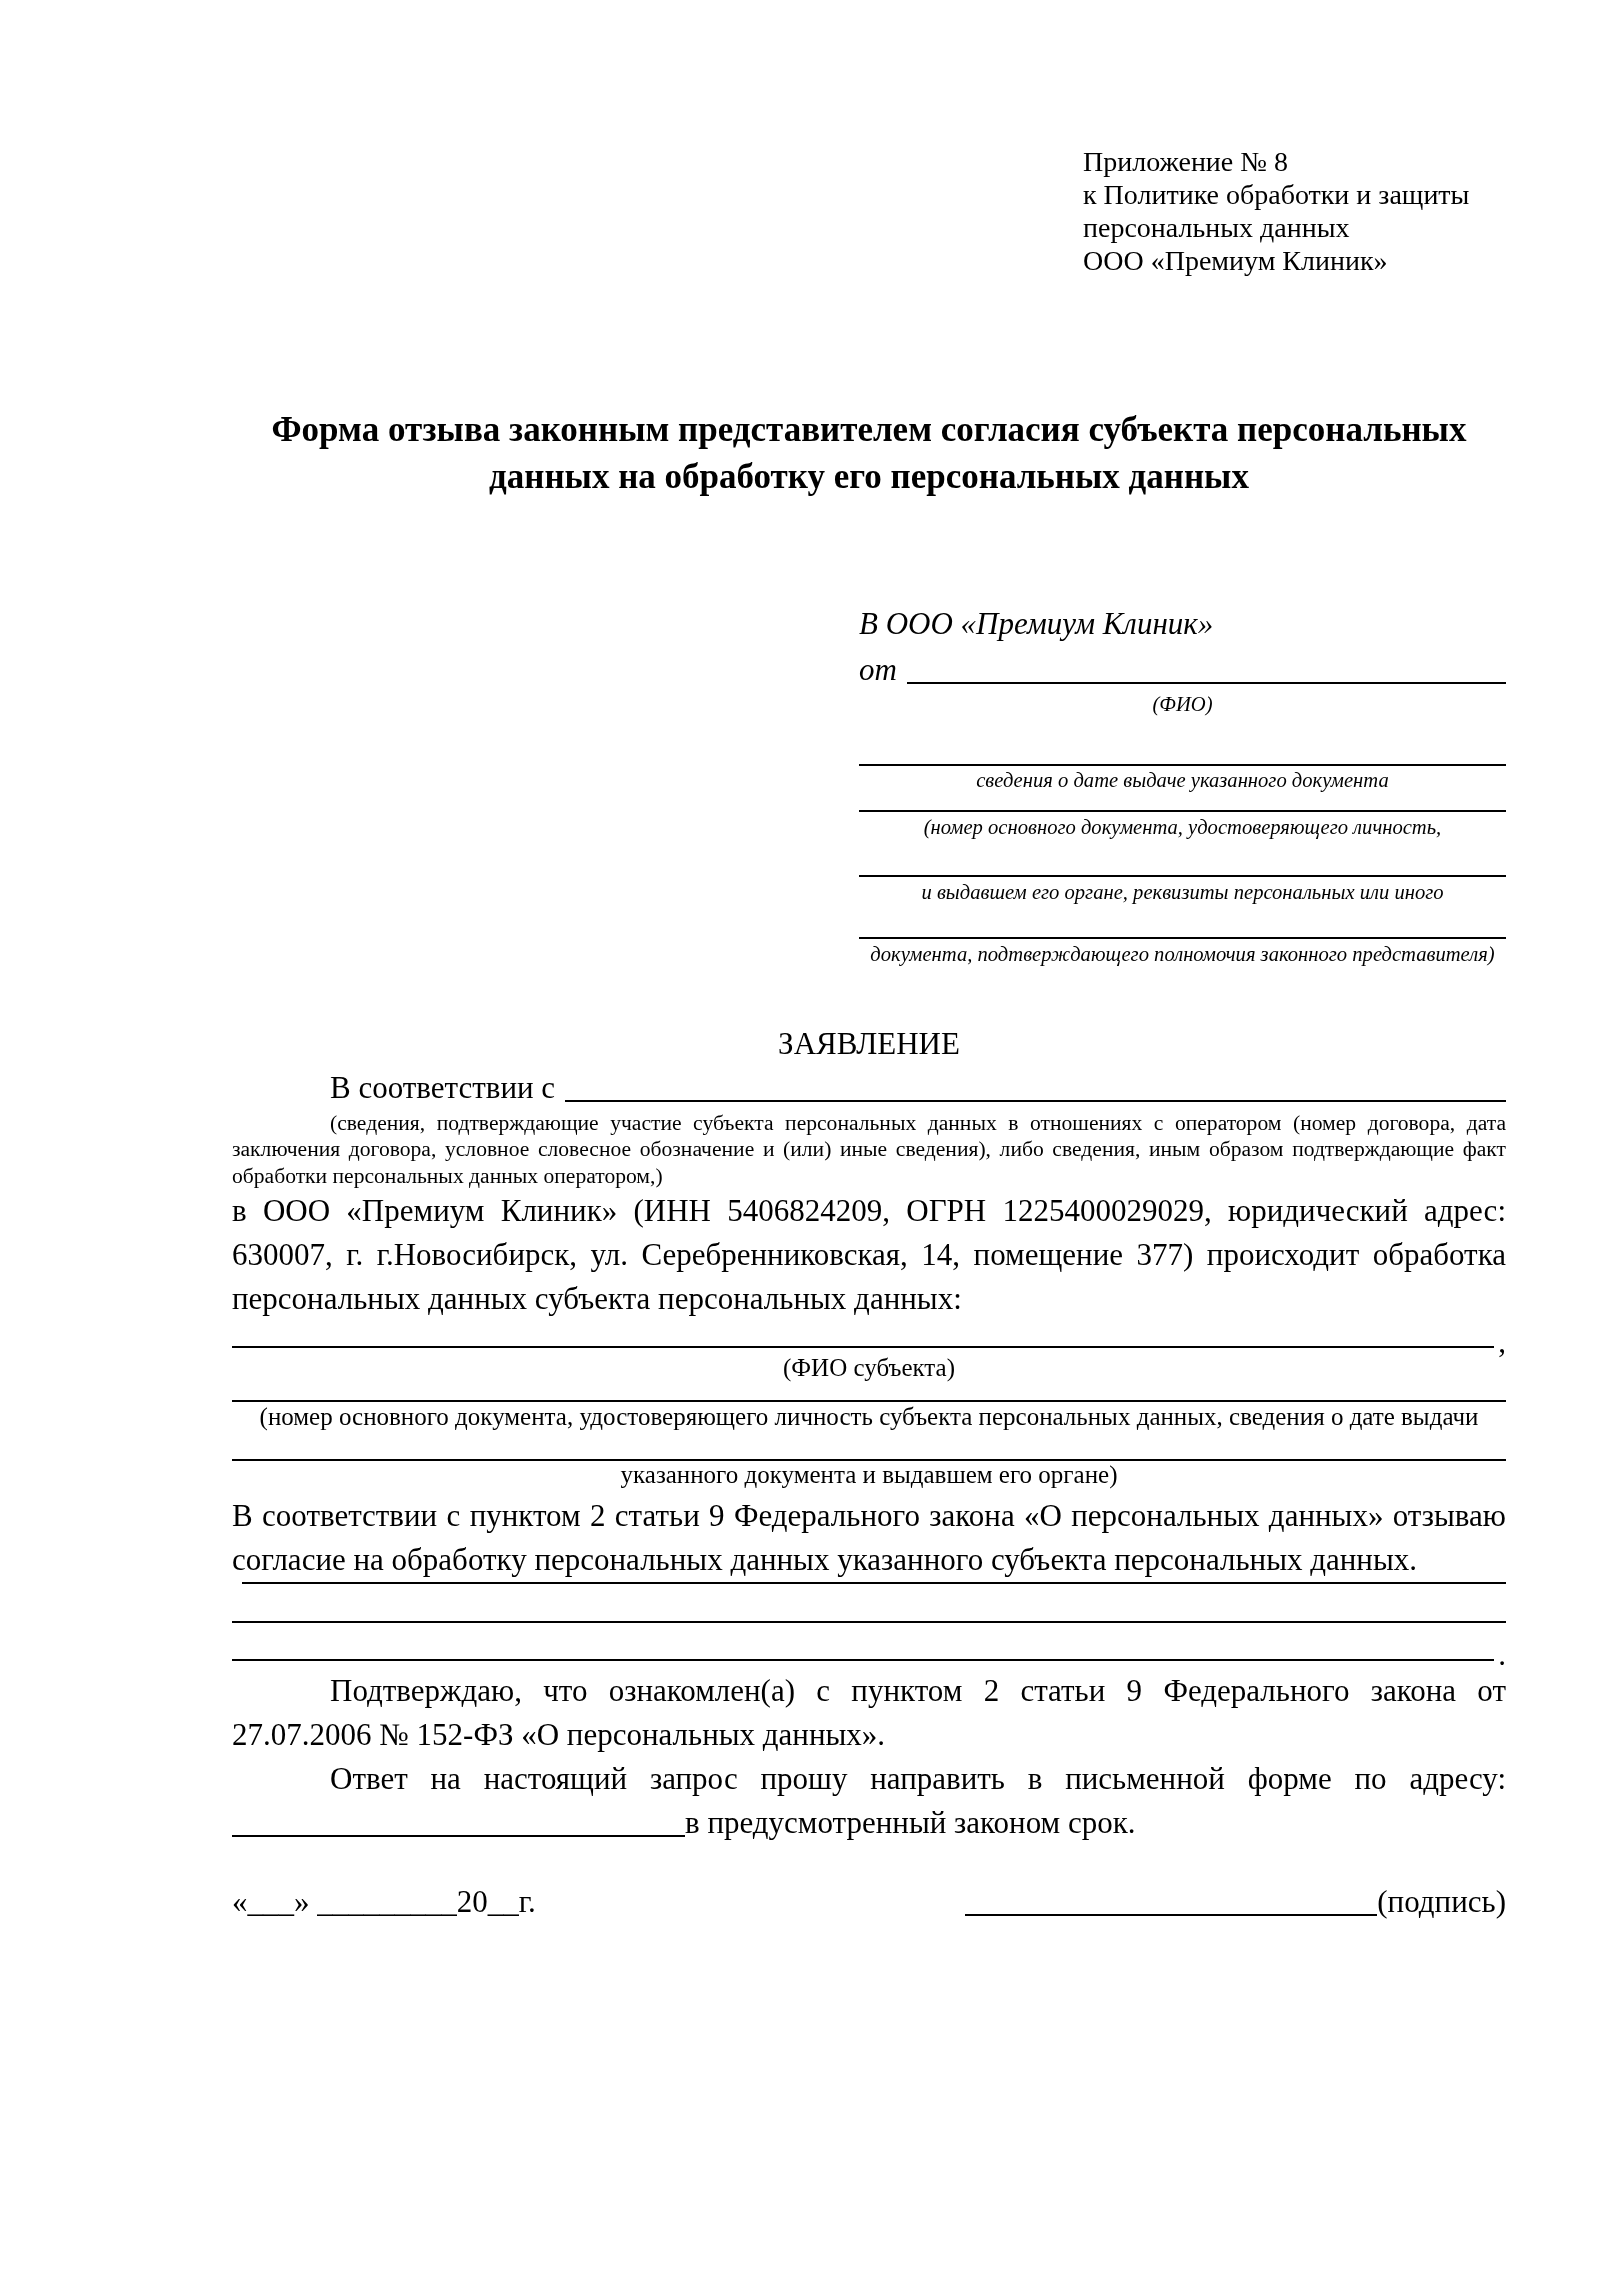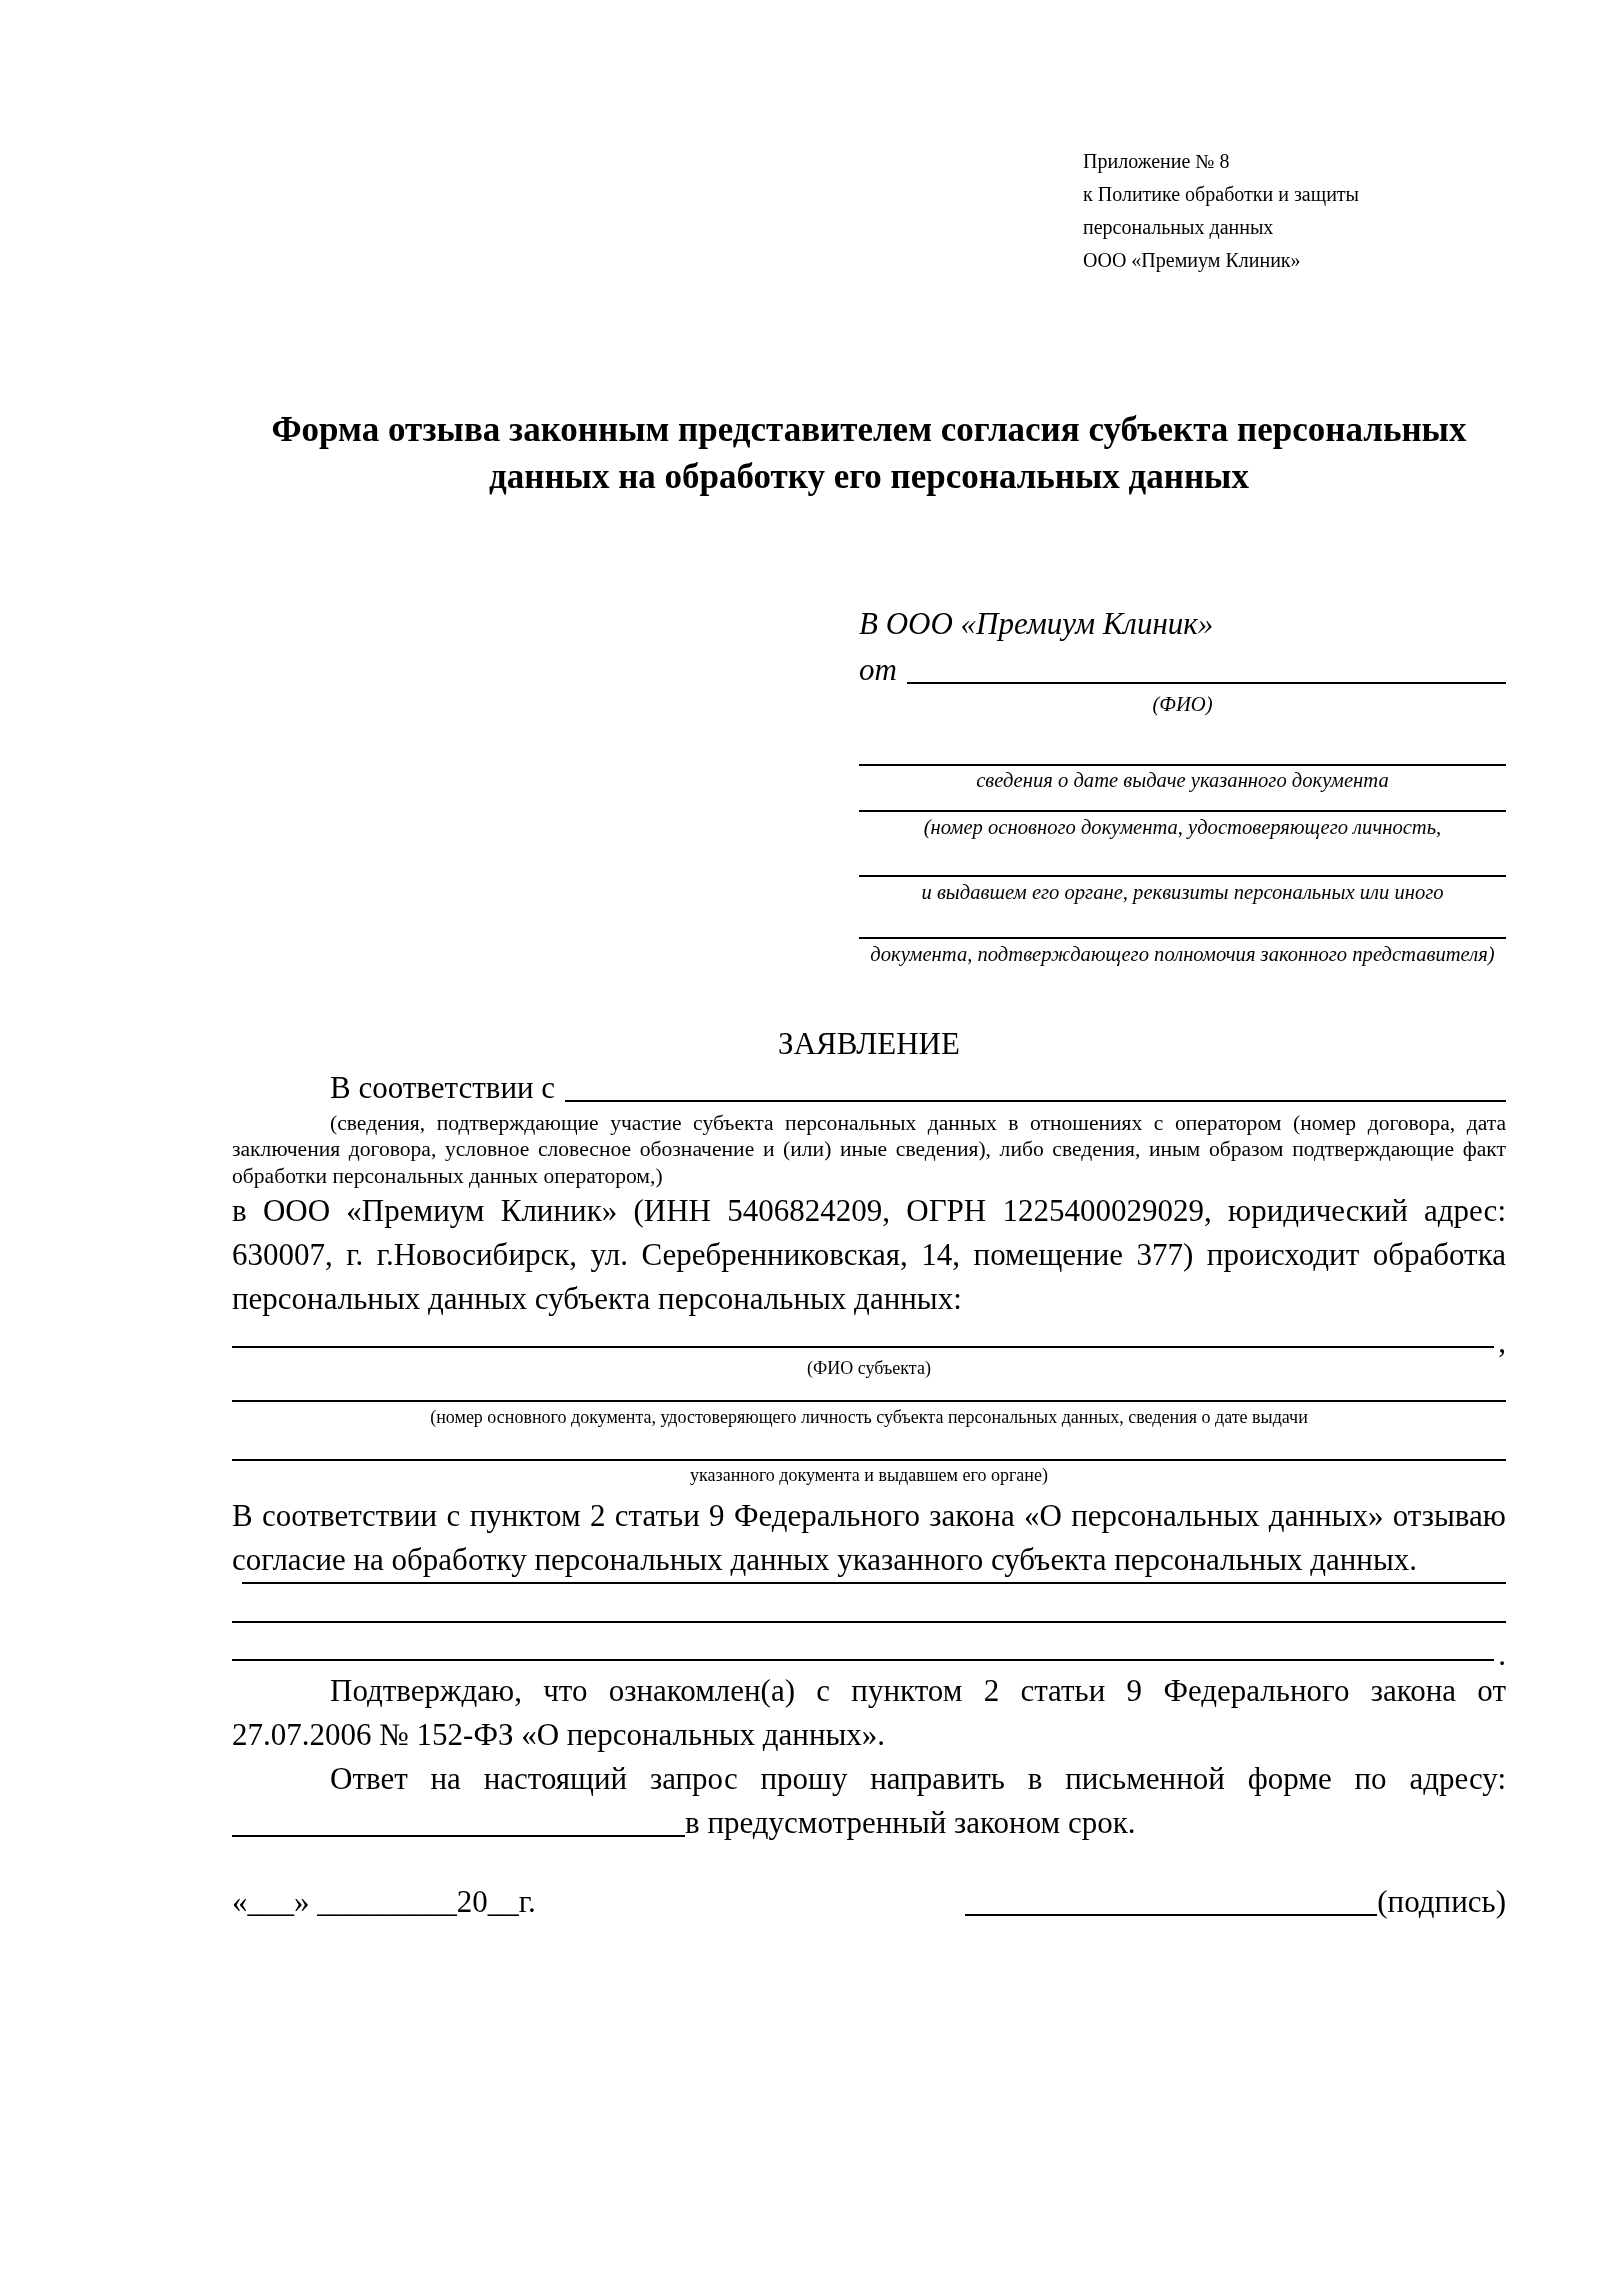--- a/index.html
+++ b/index.html
@@ -12,21 +12,21 @@
     color: #000000;
     font-family: "Liberation Serif", "DejaVu Serif", serif;
     font-size: 31px;
     line-height: 44px;
     padding: 145px 115px 0 232px;
     overflow: hidden;
   }
   p { margin: 0; }
 
   
-  .appendix { margin-left: 851px; font-size: 20px; line-height: 33px; }
+  .appendix { margin-left: 851px; font-size: 28px; line-height: 33px; }
 
   
   .title {
     margin: 129px auto 0 auto;
     text-align: center;
     font-weight: bold;
     font-size: 35px;
     line-height: 47px;
   }
 
@@ -58,21 +58,21 @@
   .pl { padding-left: 98px; white-space: nowrap; }
   .small { font-size: 21.6px; line-height: 26.5px; }
   .just { text-align: justify; }
   .jlast { text-align: justify; text-align-last: justify; }
   .ind-first { text-indent: 98px; }
 
   .rule-row { display: flex; align-items: flex-end; height: 29px; }
   .rfill { flex: 1; border-bottom: 2.9px solid #000; margin-bottom: 7.8px; }
   .suffix { margin-left: 3.9px; line-height: 29px; }
 
-  .cap-wide { font-size: 18px; line-height: 24.5px; text-align: center; }
+  .cap-wide { font-size: 25px; line-height: 24.5px; text-align: center; }
   .grpw { margin-top: 19.6px; }
   .grpw2 { margin-top: 29px; }
   .grpw .rule, .grpw2 .rule { border-top: 2.9px solid #000; height: 0; margin-bottom: 2.9px; }
 
   .mt6 { margin-top: 5.9px; }
   .mt10 { margin-top: 9.8px; }
 
   .address-blank {
     width: 453px;
     border-bottom: 2.9px solid #000;

